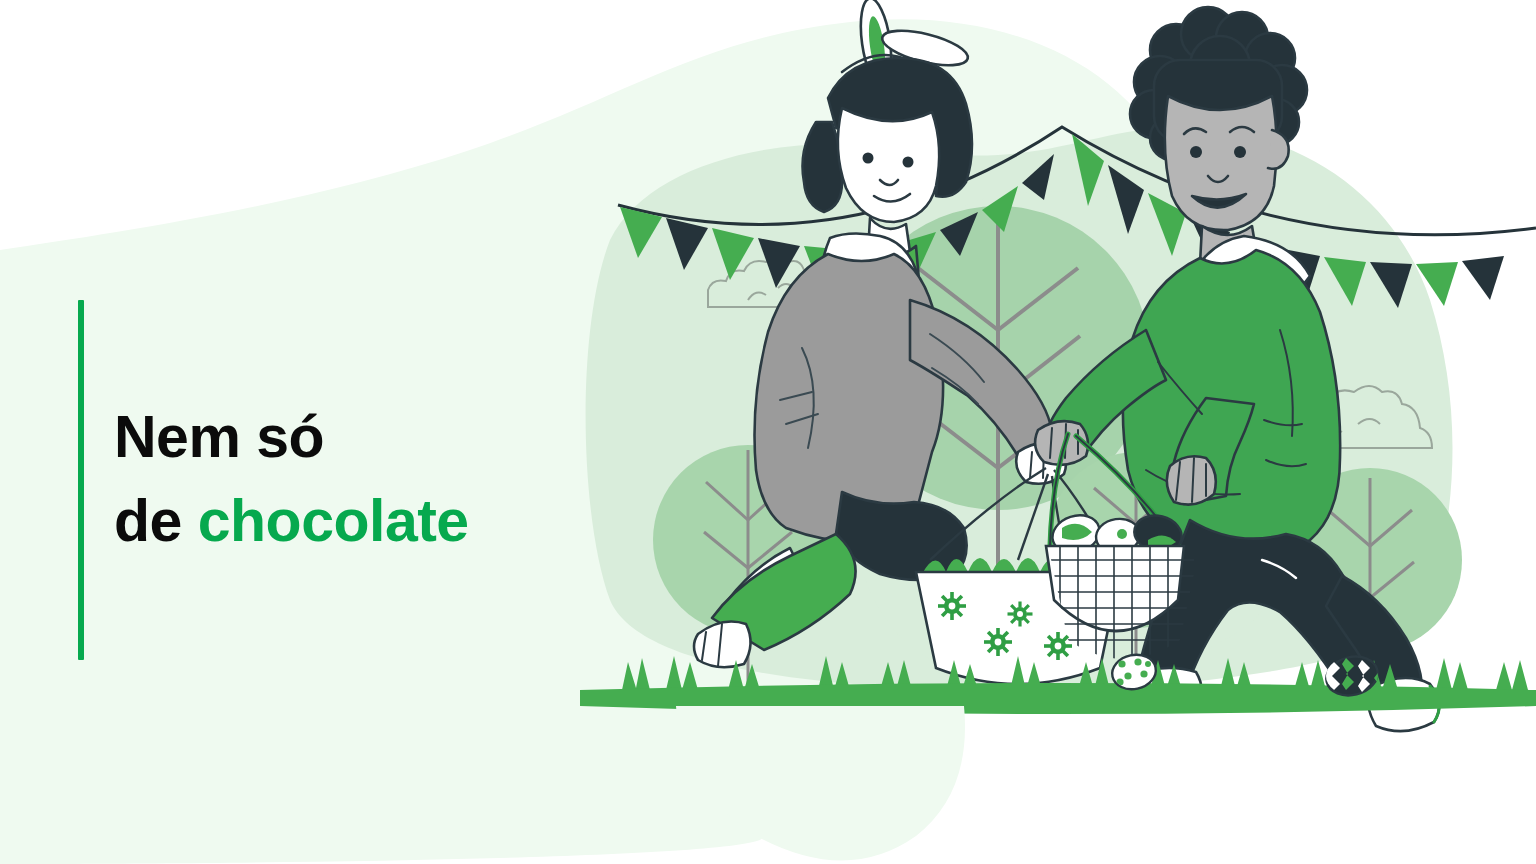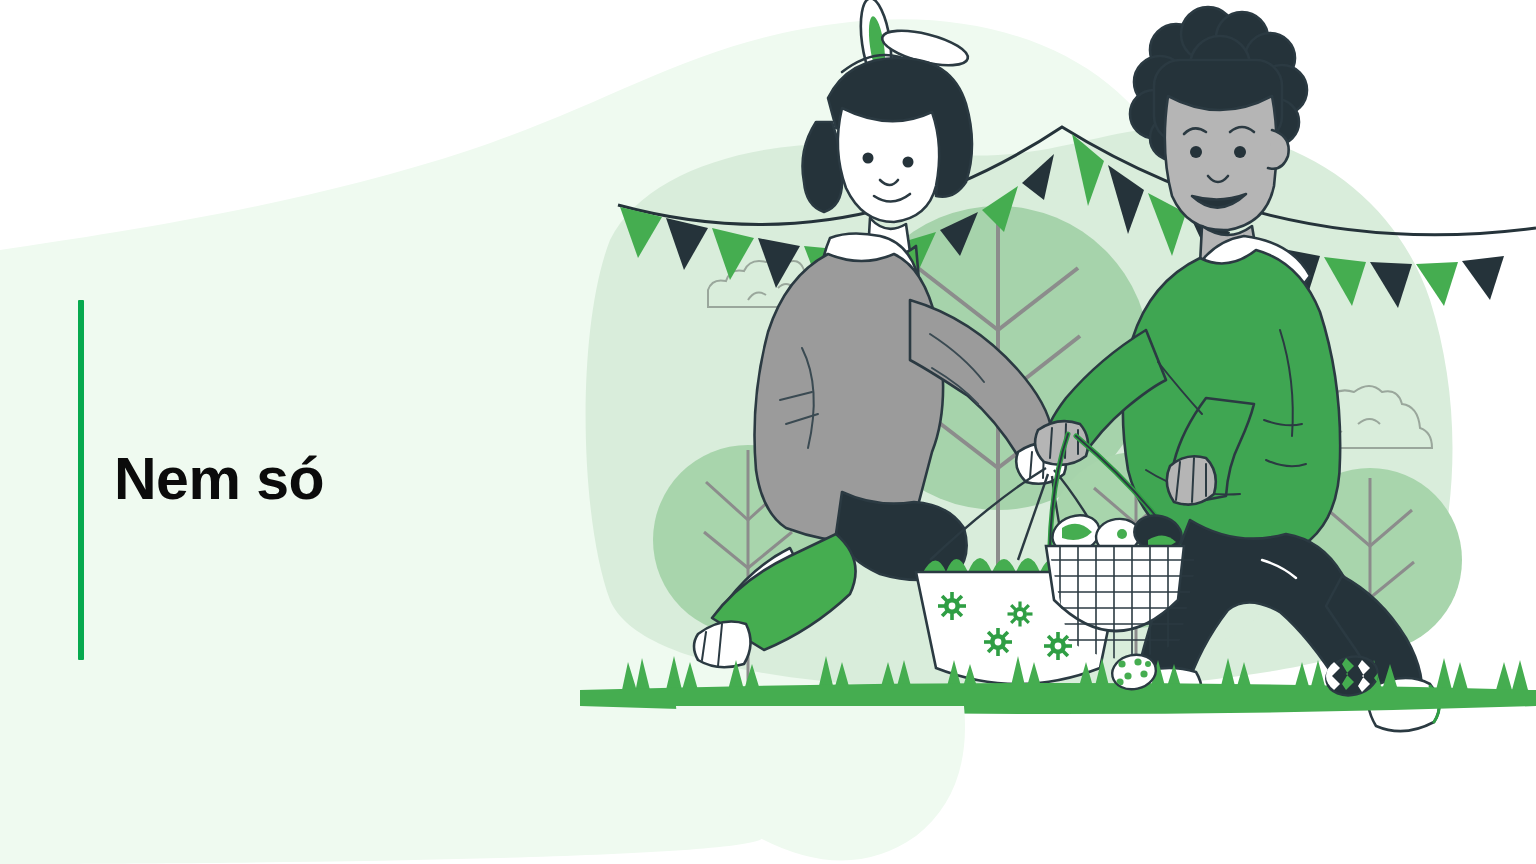--- a/index.html
+++ b/index.html
@@ -38,20 +38,21 @@
 <div id="stage">
 
   <svg class="bg-blob" viewBox="0 0 1536 864" preserveAspectRatio="none">
     <path d="M0,250 C120,232 300,206 470,150 C620,100 700,38 850,22 C1000,6 1120,60 1170,160 C1215,250 1180,330 1120,400 C1050,482 960,540 900,620 C840,700 830,790 760,840 C700,864 0,864 0,864 Z" fill="#EFFAF0"></path>
   </svg>
 
   <div class="headline-wrap">
     <div class="accent-bar" style="background:#06A94E;"></div>
     <div class="headline">
       <span class="hl-line">Nem só</span>
+      <span class="hl-line"><span>de </span><span class="hl-accent" style="color:#06A94E;">chocolate</span></span>
     </div>
   </div>
 
   <svg class="illus" viewBox="0 0 956 864">
     <defs>
       <clipPath id="clipScene">
           <rect x="0" y="0" width="956" height="864"></rect>
         </clipPath>
       <clipPath id="clipBasket2">
         <path d="M468,545 L620,545 L600,640 Q544,678 488,640 Z"></path>

